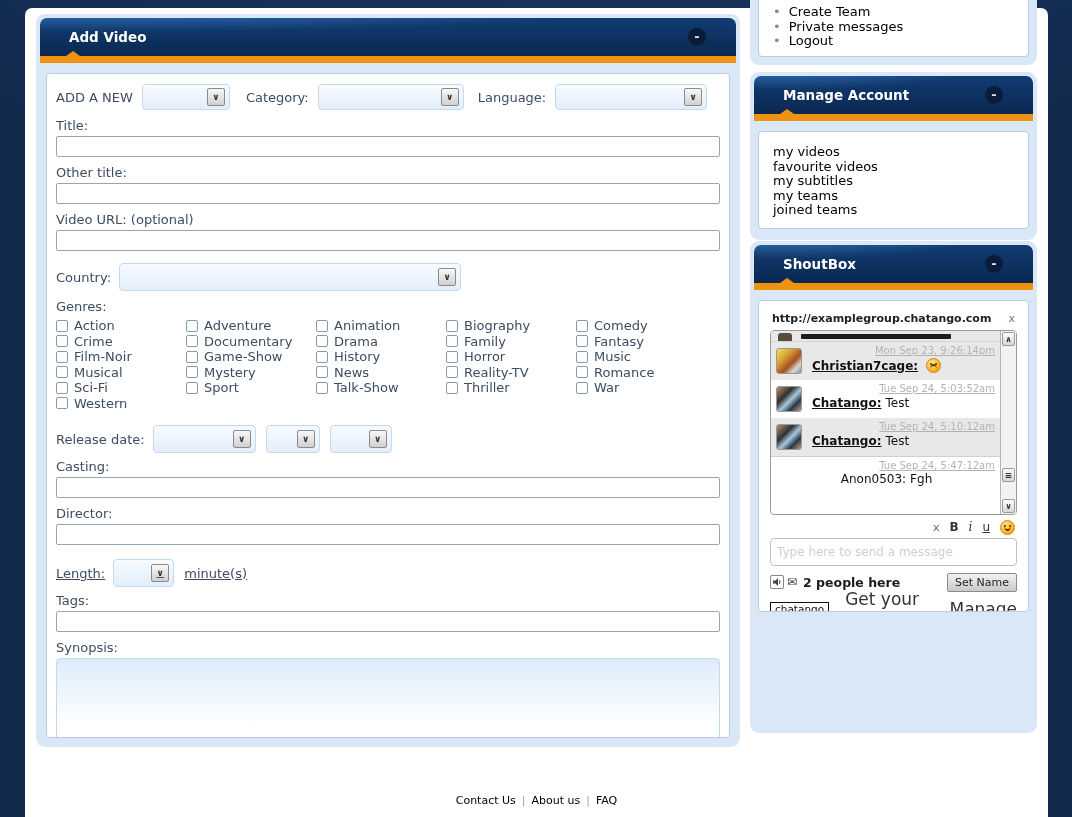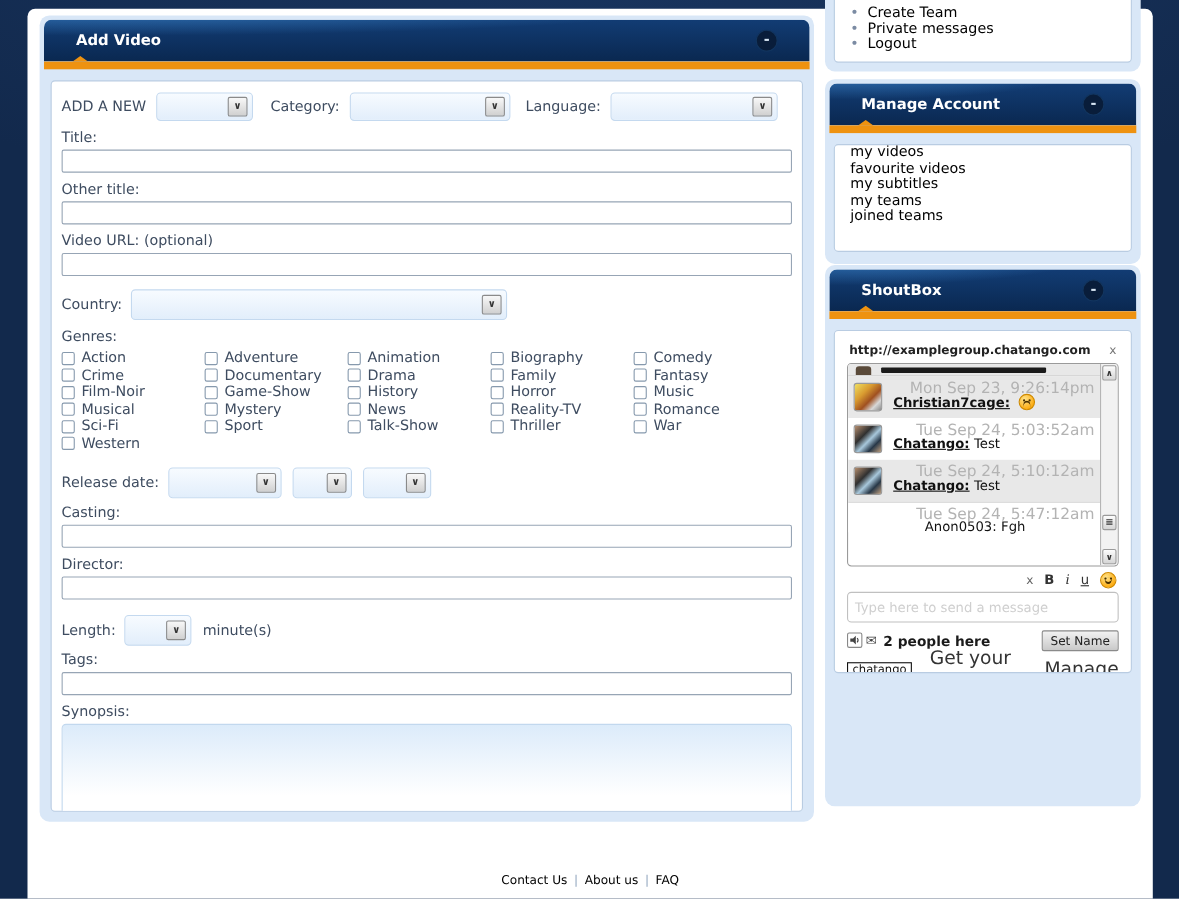--- a/index.html
+++ b/index.html
@@ -80,37 +80,37 @@
     background:linear-gradient(#dcebfa, #ffffff 70%);
     font:13px "DejaVu Sans",sans-serif; color:#333;
   }
   
   #user-menu-panel { left:725px; top:-36px; width:287px; height:93px; }
   #user-menu-panel .panel-body { margin:4px; height:77px; padding:24px 10px 0 14px; overflow:hidden; }
   #user-menu-panel li { list-style:none; line-height:14.5px; }
   #user-menu-panel li::before { content:"•"; color:#7b8ba3; margin-right:8px; }
   a.blue-link { color:#000000; text-decoration:none; cursor:pointer; }
   #manage-panel { left:725px; top:64px; width:287px; height:168px; }
-  #manage-panel .panel-body { margin:10px 4px 0 4px; height:98px; padding:0 14px 0 14px; overflow:hidden; }
+  #manage-panel .panel-body { margin:10px 4px 0 4px; height:98px; padding:13px 14px 0 14px; overflow:hidden; }
   #manage-panel a { display:block; line-height:14.6px; }
   
   #shout-panel { left:725px; top:233px; width:287px; height:492px; }
   #shout-panel .panel-body { margin:10px 4px 0 4px; height:312px; padding:8px 11px; overflow:hidden; }
   .chat { position:relative; font-family:"DejaVu Sans",sans-serif; }
   .chat-url-bar { display:flex; align-items:center; margin-top:3px; padding:0 2px; }
   .chat-url { font-size:11px; font-weight:bold; color:#222; }
   .chat-close { margin-left:auto; color:#777; font-size:11px; cursor:pointer; }
   .chat-box {
     margin-top:5px; position:relative; height:185px;
     border:1px solid #9a9a9a; border-radius:4px; background:#fff; overflow:hidden;
   }
   .chat-msgs { position:absolute; left:0; top:0; right:16px; bottom:0; overflow:hidden; }
   .msg { position:relative; height:38px; background:#fff; padding:3px 5px; }
   .msg.shaded { background:#e8e8e8; }
-  .msg .time { position:absolute; top:3px; right:5px; font-size:14px; color:#b3b3b3; }
+  .msg .time { position:absolute; top:3px; right:5px; font-size:10px; color:#b3b3b3;text-decoration:underline; }
   .msg .line { margin-left:36px; margin-top:13px; font-size:12px; color:#111; white-space:nowrap; }
   .msg .user { font-weight:bold; text-decoration:underline; }
   .msg .text { margin-left:4px; }
   .msg.plain { height:30px; }
   .msg.plain .line { margin-left:2px; margin-top:12px; }
   .msg.plain .user { font-weight:normal; text-decoration:none; }
   .msg.last { height:28px; border-top:1px solid #cfcfcf;text-align:center; }
   .avatar { position:absolute; left:5px; top:50%; transform:translateY(-50%); width:26px; height:26px; border-radius:3px; }
   .av-art   { background:linear-gradient(135deg,#f0e060 0%,#d89a30 35%,#a05020 60%,#d8d8d8 80%,#888 100%); border:1px solid #999; }
   .av-phone { background:linear-gradient(135deg,#b89070 0%,#303030 35%,#a8c8dc 55%,#283848 75%,#c0a080 100%); border:1px solid #999; }
@@ -350,21 +350,21 @@
             <span class="dd-btn">∨</span>
           </span>
       </div>
 
       <div class="frm-label" style="margin-top:6px;">Casting:</div>
       <input class="txt" style="">
 
       <div class="frm-label">Director:</div>
       <input class="txt" style="">
 
-      <div class="row-flex" style="margin-top:14px;">
+      <div class="row-flex" style="margin-top:14px;text-decoration:underline;">
         <span class="inline-lab">Length:</span>
         <span class="dd tall" style="width:61px;">
             <span class="dd-btn">∨</span>
           </span>
         <span style="margin-left:10px;">minute(s)</span>
       </div>
 
       <div class="frm-label" style="margin-top:6px;">Tags:</div>
       <input class="txt" style="">
 

